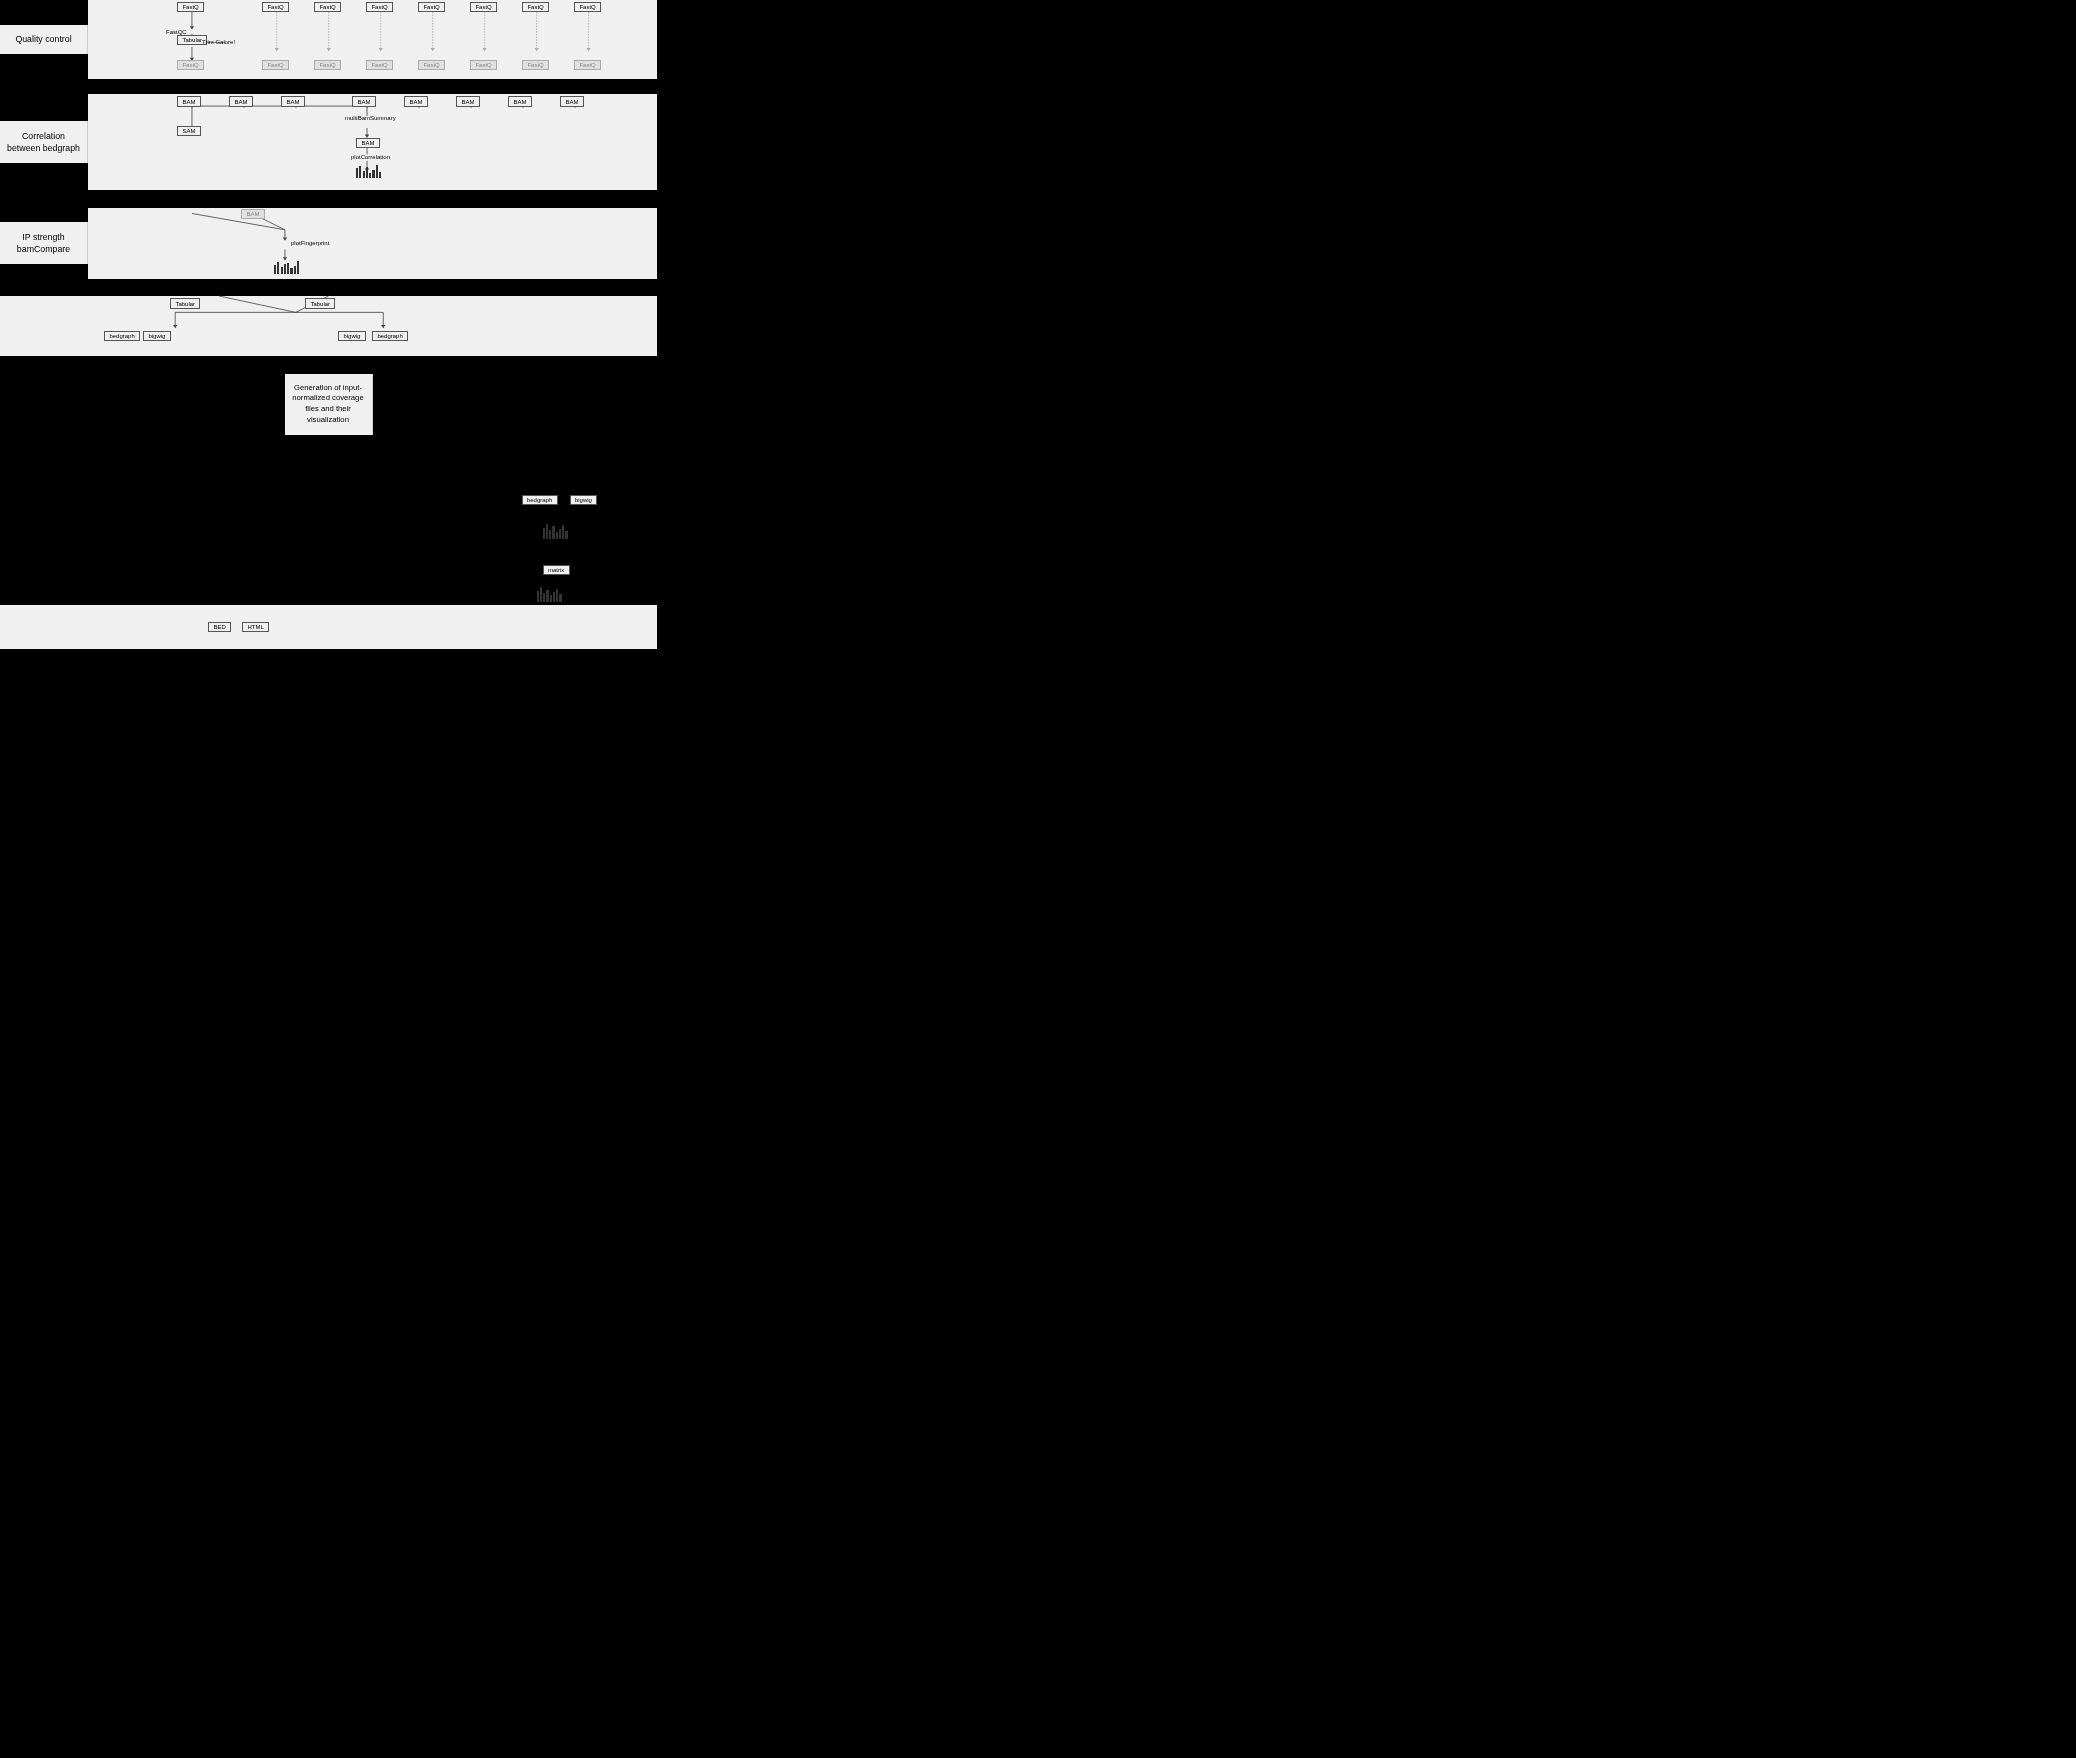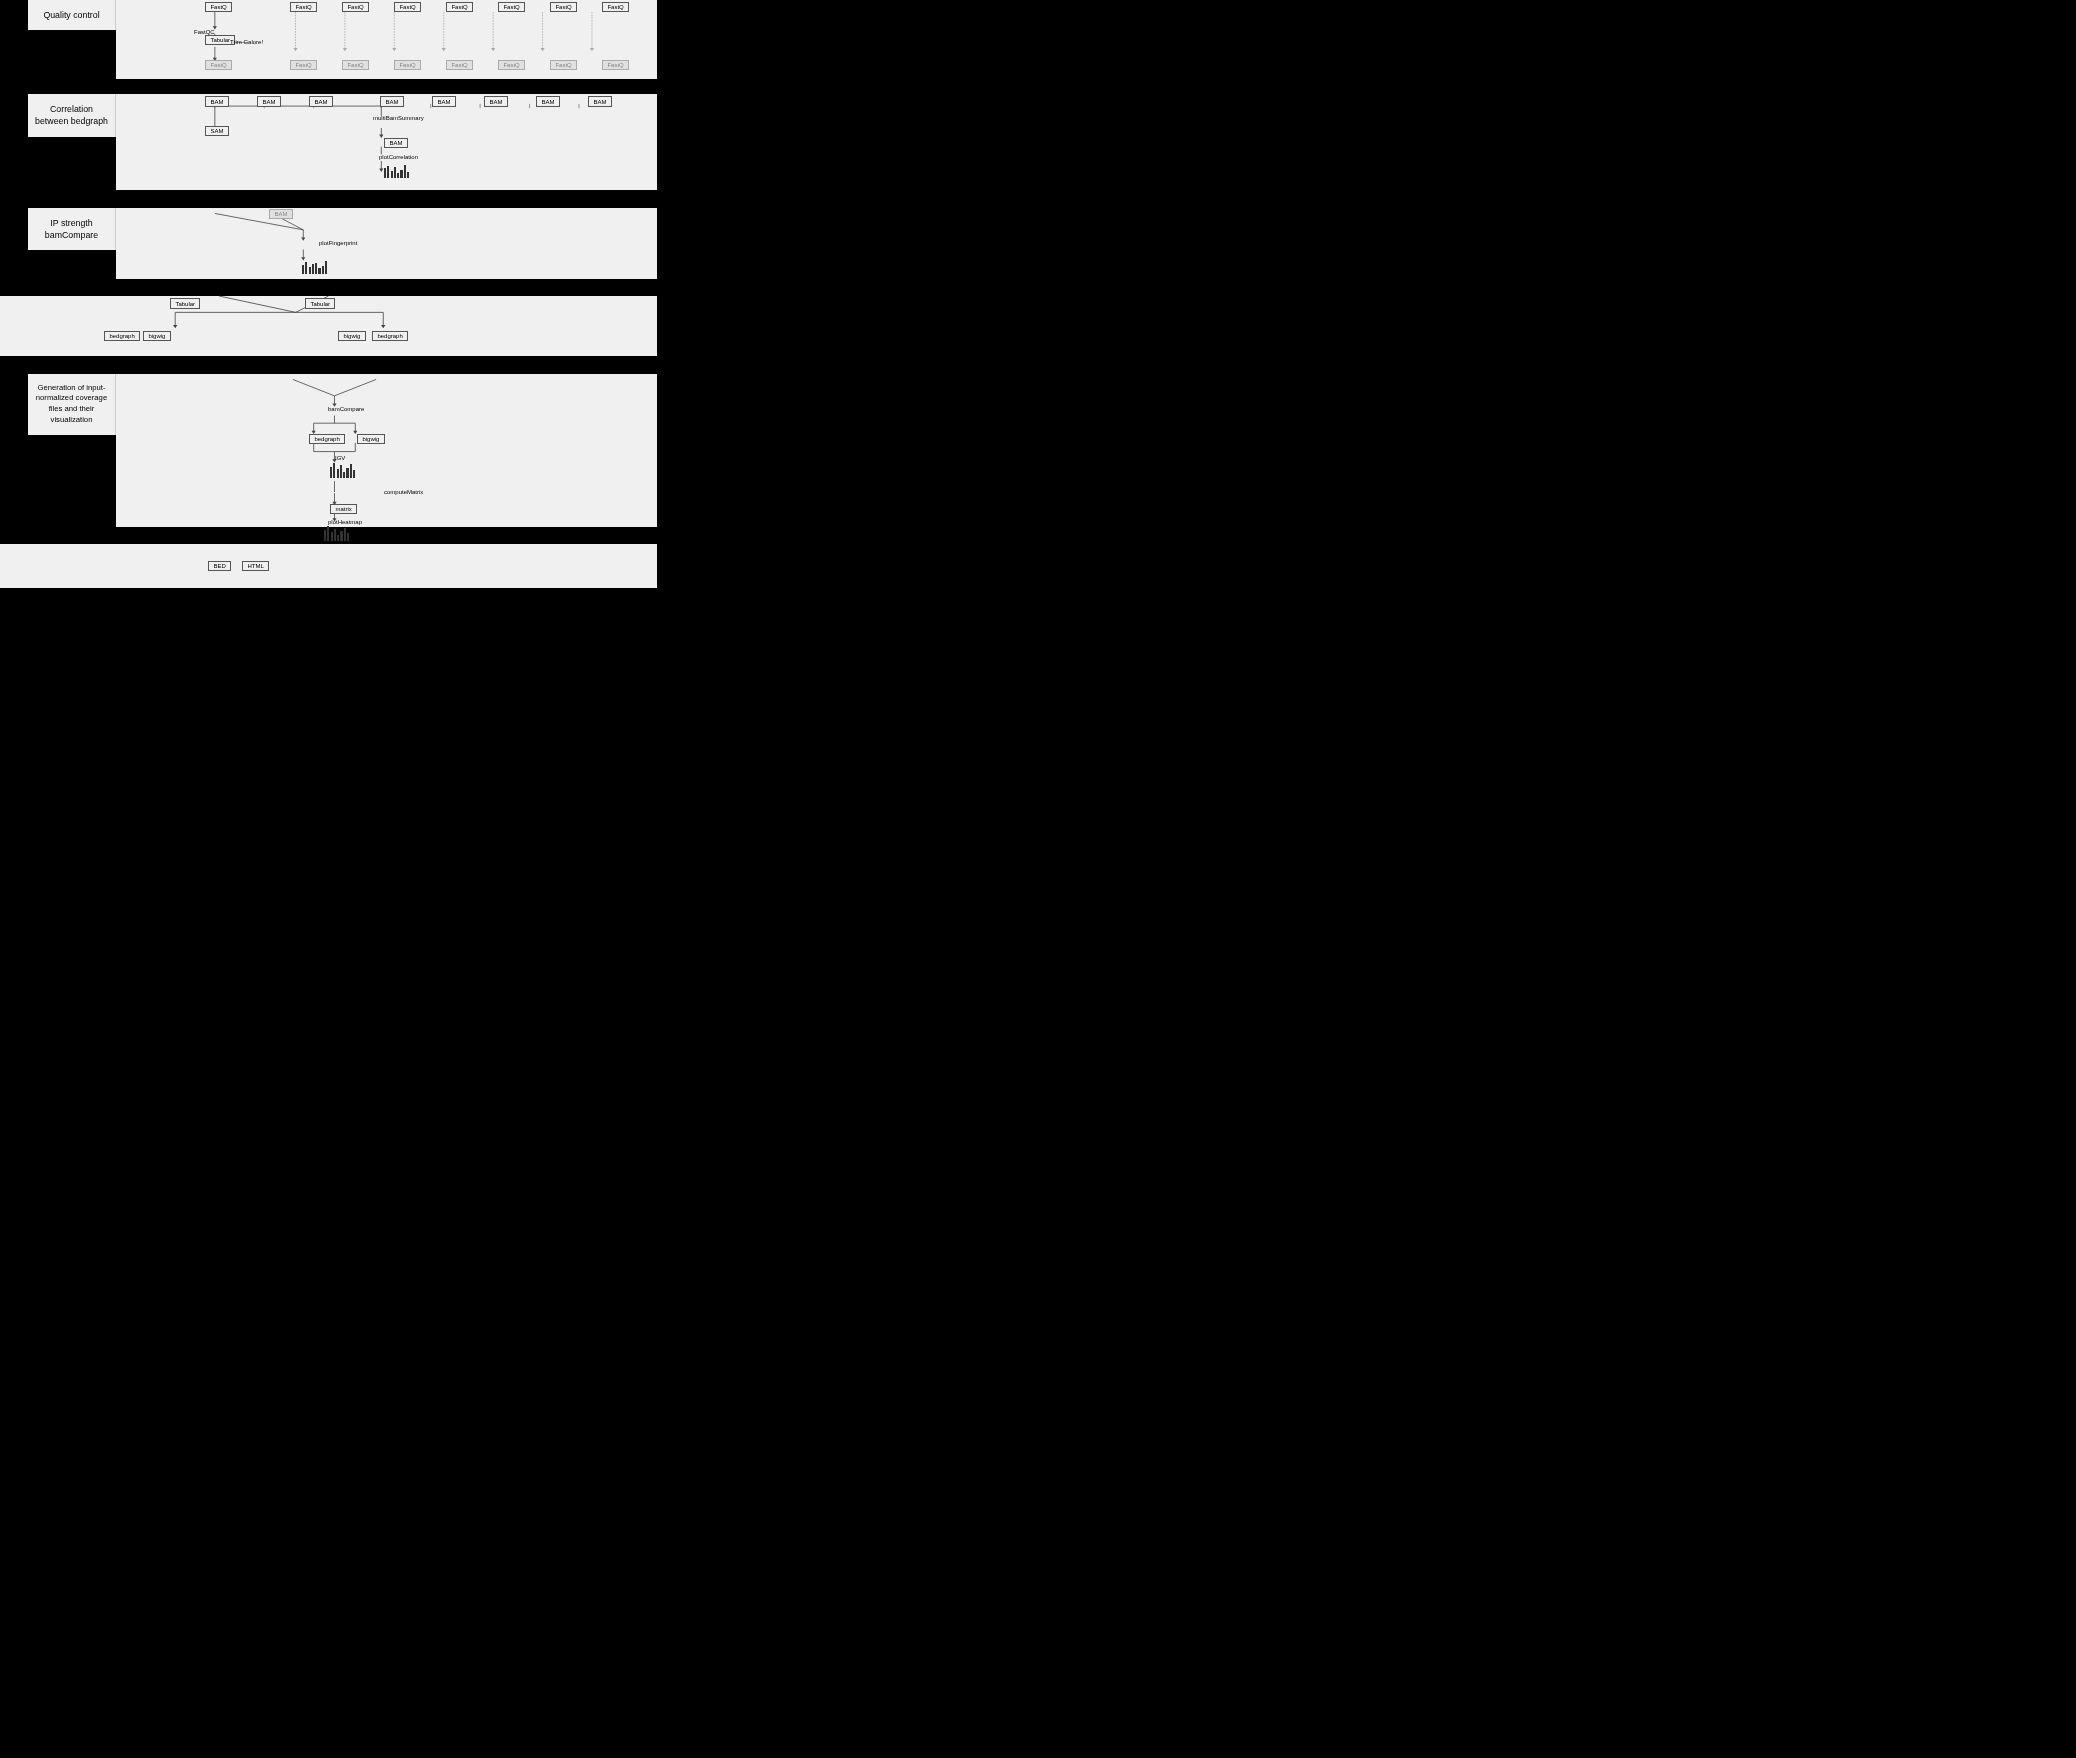--- a/index.html
+++ b/index.html
@@ -6,23 +6,22 @@
     body {
       background: #000;
       font-family: Arial, sans-serif;
       font-size: 7.1px;
       color: #000;
       width: 657px;
     }
 
     .section {
       display: flex;
-      align-items: flex-start;
+      align-items: center;
       position: relative;
-      padding-left: 28px;
     }
 
     .section-label {
       width: 88px;
       min-width: 88px;
       background: #f0f0f0;
       display: flex;
       align-items: center;
       justify-content: center;
       text-align: center;
@@ -87,20 +86,21 @@
     }
 
     
     #ip-section {
       min-height: 71px;
     }
 
     
     #gen-section {
       min-height: 142px;
+      flex-direction: column;
     }
 
     
     svg.overlay {
       position: absolute;
       top: 0; left: 0;
       width: 100%; height: 100%;
       pointer-events: none;
       overflow: visible;
     }

